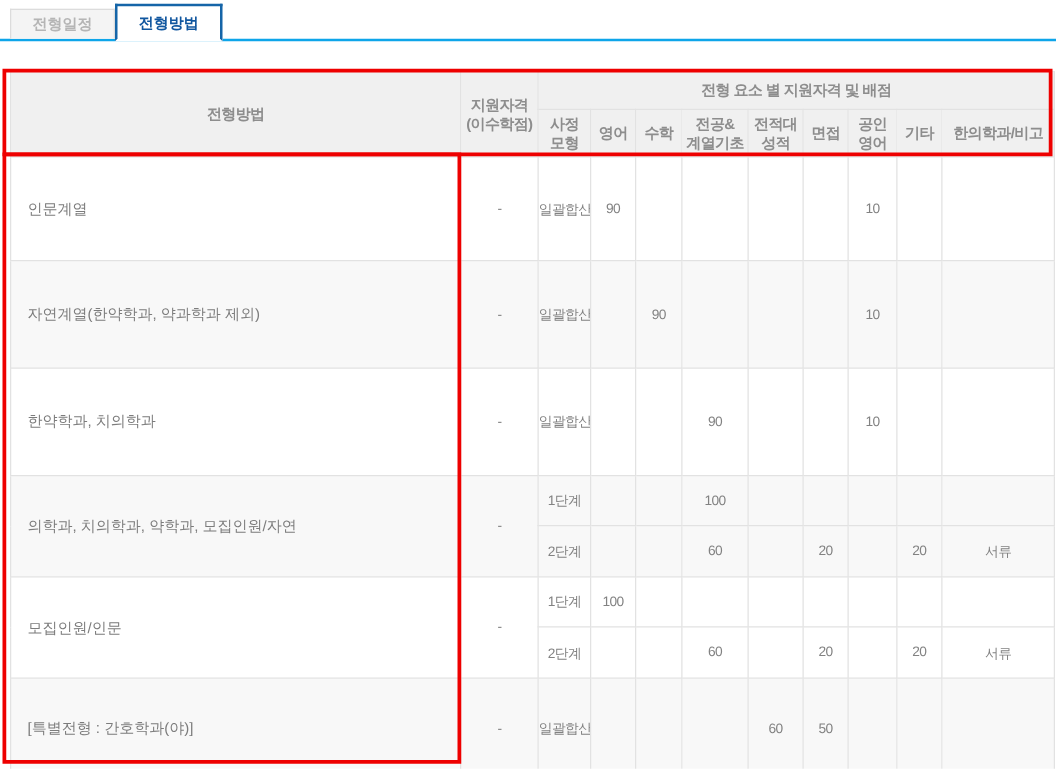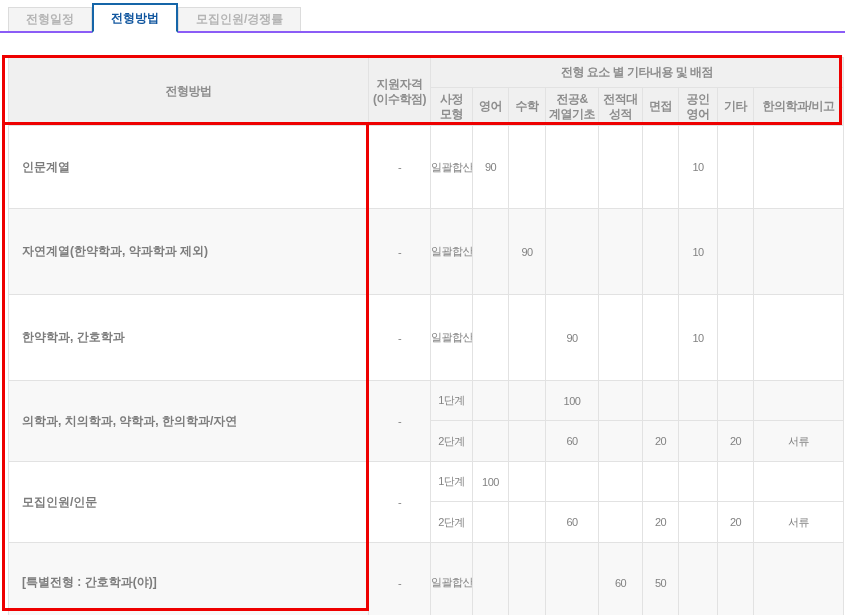--- a/index.html
+++ b/index.html
@@ -2,59 +2,58 @@
 <html><head>
 <meta charset="utf-8">
 <style>
   * { box-sizing: border-box; margin: 0; padding: 0; }
   html,body { width: 845px; height: 615px; background: #ffffff;
     font-family: "Liberation Sans", "DejaVu Sans", sans-serif; }
   body { position: relative; overflow: hidden; }
 
   
   .tabbar { position: absolute; top: 0; left: 0; width: 845px; height: 33px;
-    border-bottom: 2px solid #8b5cf6; display: flex; align-items: flex-end; padding-left: 8px; }
+    border-bottom: 2px solid #0ea5e9; display: flex; align-items: flex-end; padding-left: 8px; }
   .tab { display: flex; align-items: center; justify-content: center;
     height: 24px; padding: 0 17px; background: #f4f4f4;
     border: 1px solid #dcdcdc; border-bottom: none;
     font-size: 12px; font-weight: bold; color: #b5b5b5; cursor: pointer; }
   .tab.active { height: 30px; background: #ffffff; color: #10569f;
     border: 2px solid #1565a8; border-bottom: 2px solid #ffffff; margin-bottom: -2px; }
 
   
   .table-wrap { position: absolute; top: 57px; left: 8px; width: 835px; }
   table { width: 835px; border-collapse: collapse; table-layout: fixed; }
   th, td { border: 1px solid #e2e2e2; text-align: center; vertical-align: middle;
     color: #828282; font-size: 11px; white-space: nowrap; overflow: hidden; }
   thead th { background: #f0f0f0; color: #8d8d8d; font-weight: bold; font-size: 12px;
     white-space: pre-line; line-height: 1.25; letter-spacing: -0.5px; }
   tr.hdr1 { height: 30px; }
   tr.hdr2 { height: 38px; }
   tbody td { letter-spacing: -0.5px; }
   td.name { text-align: left; padding-left: 13px; font-size: 12px; color: #7c7c7c;
-    letter-spacing: 0; font-weight: bold; }
+    letter-spacing: 0; }
   tr.alt td { background: #f8f8f8; }
   tr.rh-big  { height: 83px; }
   tr.rh-std  { height: 86px; }
   tr.rh-sub1 { height: 40px; }
   tr.rh-sub2 { height: 41px; }
   tr.rh-last { height: 80px; margin-top: 40px; }
 
   
   .red-rect { position: absolute; border: 3px solid #ee0000; pointer-events: none; z-index: 5; }
   .red-rect.hdr { left: 2px; top: 55px; width: 840px; height: 70px; }
   .red-rect.col { left: 2px; top: 122px; width: 367px; height: 489px; }
 </style>
 </head>
 <body>
 
 <div class="tabbar">
   <div class="tab">전형일정</div>
   <div class="tab active">전형방법</div>
-  <div class="tab">모집인원/경쟁률</div>
 </div>
 
 <div class="table-wrap">
 <table>
   <colgroup>
     <col style="width:360px">
         <col style="width:62px">
         <col style="width:42px">
     <col style="width:36px">
         <col style="width:37px">
@@ -63,21 +62,21 @@
         <col style="width:36px">
         <col style="width:39px">
     <col style="width:36px">
         <col style="width:90px">
   </colgroup>
   <thead>
     <tr class="hdr1">
       <th rowspan="2">전형방법</th>
       <th rowspan="2">지원자격
 (이수학점)</th>
-      <th colspan="9">전형 요소 별 기타내용 및 배점</th>
+      <th colspan="9">전형 요소 별 지원자격 및 배점</th>
     </tr>
     <tr class="hdr2">
       <th>사정
 모형</th>
       <th>영어</th>
       <th>수학</th>
       <th>전공&amp;
 계열기초</th>
       <th>전적대
 성적</th>
@@ -112,35 +111,35 @@
       <td>90</td>
       <td></td>
       <td></td>
       <td></td>
       <td>10</td>
       <td></td>
       <td></td>
     </tr>
 
     <tr class="rh-std">
-      <td class="name">한약학과, 간호학과</td>
+      <td class="name">한약학과, 치의학과</td>
       <td>-</td>
       <td>일괄합산</td>
       <td></td>
       <td></td>
       <td>90</td>
       <td></td>
       <td></td>
       <td>10</td>
       <td></td>
       <td></td>
     </tr>
 
     <tr class="rh-sub1 alt">
-      <td class="name" rowspan="2">의학과, 치의학과, 약학과, 한의학과/자연</td>
+      <td class="name" rowspan="2">의학과, 치의학과, 약학과, 모집인원/자연</td>
       <td rowspan="2">-</td>
       <td>1단계</td>
       <td></td>
       <td></td>
       <td>100</td>
       <td></td>
       <td></td>
       <td></td>
       <td></td>
       <td></td>

